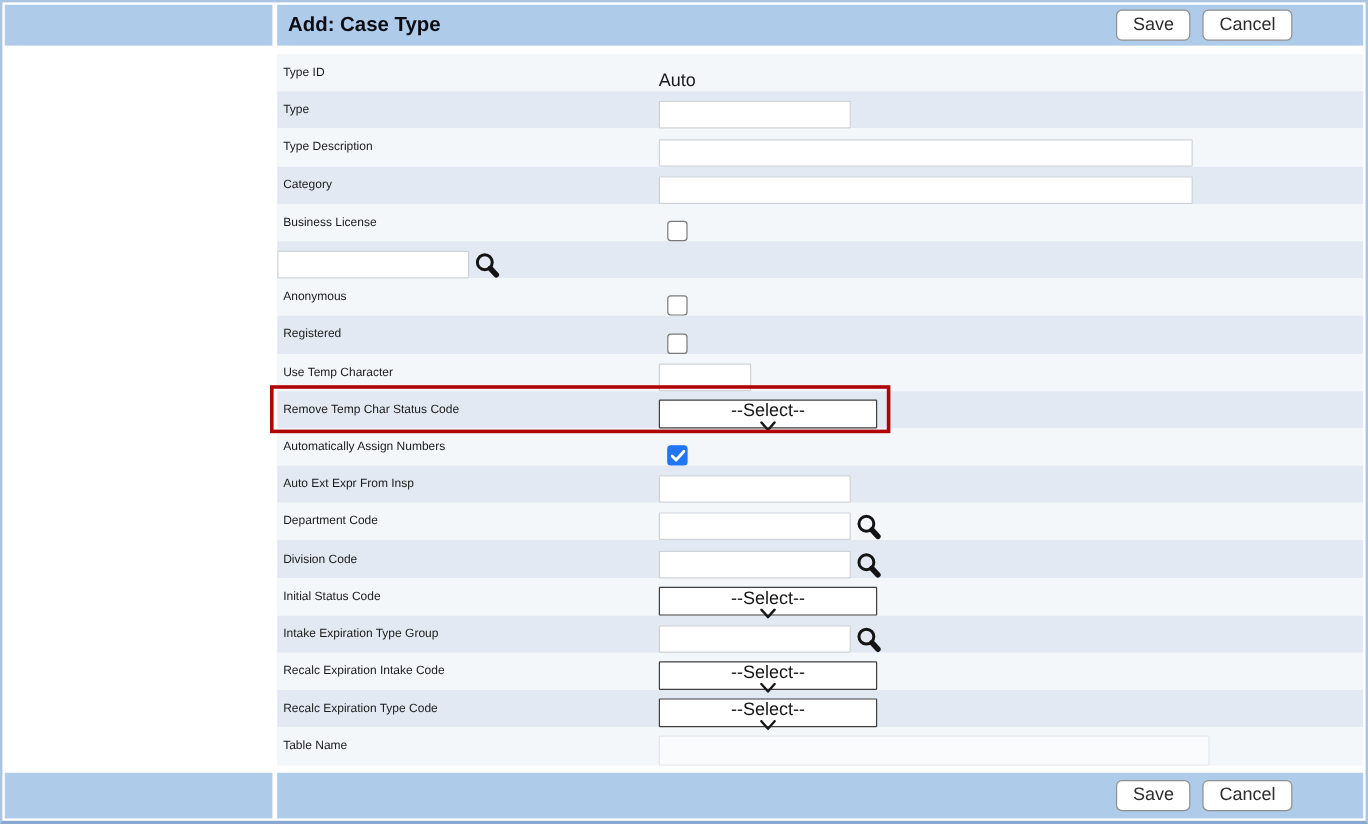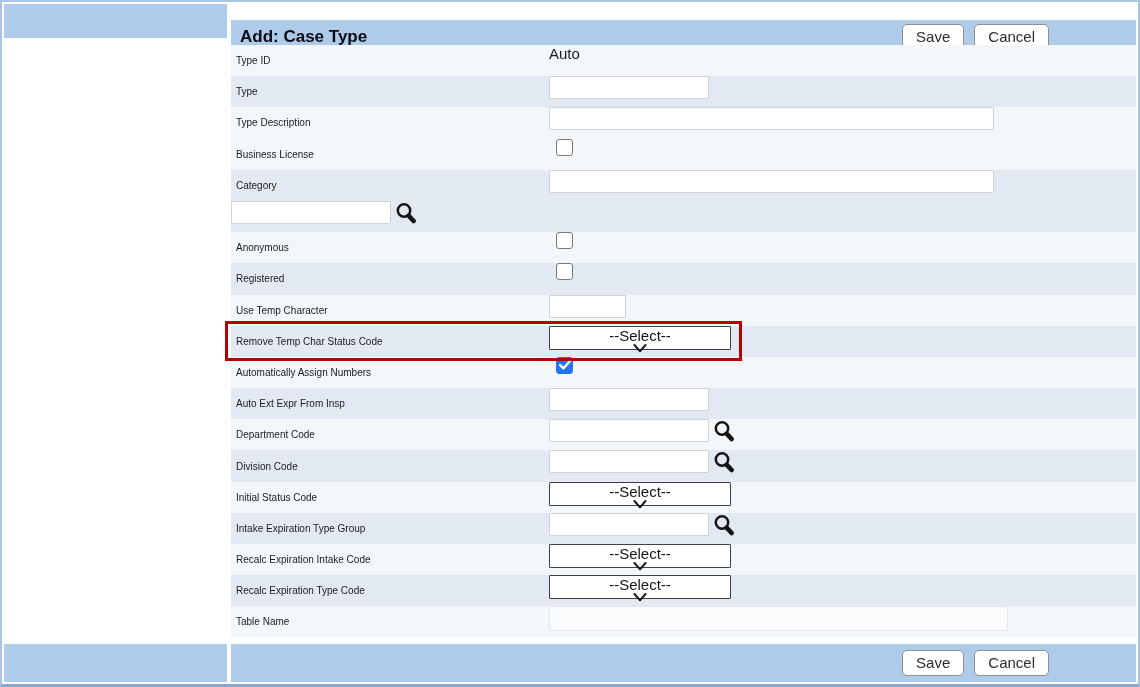--- a/index.html
+++ b/index.html
@@ -14,36 +14,36 @@
   }
   *{box-sizing:border-box;margin:0;padding:0}
   body{font-family:"Liberation Sans",sans-serif;background:#fff;color:var(--text)}
   .page{
     position:relative;width:1140px;height:687px;background:#fff;
     border:2px solid var(--edge);border-bottom:3px solid var(--edge-bottom);
     overflow:hidden;
   }
   .bar{position:absolute;background:var(--blue);display:flex;align-items:center}
   .sidebar-header{left:2px;top:2px;width:223px;height:34px}
-  .main-header{left:229px;top:18px;width:905px;height:34px}
+  .main-header{left:229px;top:2px;width:905px;height:34px}
   .sidebar-footer{left:2px;top:642px;width:223px;height:38px}
   .main-footer{left:229px;top:642px;width:905px;height:38px;justify-content:flex-end}
   .page-title{font-size:17px;font-weight:700;color:#0c0c14;padding-left:9px;flex:1}
-  .btn-group{display:flex;gap:10px;padding-right:87px}
+  .btn-group{display:flex;gap:10px;padding-right:59px}
   .btn{
     font-family:"Liberation Sans",sans-serif;font-size:15px;color:#2d2d2d;
     background:#fff;border:1px solid #8f8f8f;border-radius:5px;
     height:26px;padding:0 13px;cursor:pointer;line-height:24px;
   }
   .rows{position:absolute;left:229px;top:43px;width:905px}
   .row{display:flex;align-items:center;height:31.2px;width:905px}
   .row.light{background:var(--row-light)}
   .row.dark{background:var(--row-dark)}
   .lbl{width:318px;flex:0 0 318px;padding-left:5px;font-size:10px;color:var(--text)}
-  .fld{display:flex;align-items:flex-start;flex:1;height:100%}
+  .fld{display:flex;align-items:flex-end;flex:1;height:100%}
   .txt{
     height:23px;border:1px solid #cfd3d8;background:#fff;border-radius:1px;
     font-family:"Liberation Sans",sans-serif;font-size:14px;padding:0 4px;outline:none;
   }
   .txt.medium{width:160px}
   .txt.small{width:77px}
   .txt.wide{width:445px}
   .txt.disabled{width:459px;background:#fafbfd;border-color:#e3e6ea;height:25px}
   .lookup-icon{margin-left:4px;display:flex;align-items:center;cursor:pointer}
   .cb{
@@ -89,30 +89,30 @@
         <div class="fld">
           <input type="text" class="txt medium" style="">
         </div>
       </div>
       <div class="row light">
         <div class="lbl">Type Description</div>
         <div class="fld">
           <input type="text" class="txt wide" style="">
         </div>
       </div>
+      <div class="row dark">
+        <div class="lbl">Category</div>
+        <div class="fld">
+          <input type="text" class="txt wide" style="">
+        </div>
+      </div>
       <div class="row light">
         <div class="lbl">Business License</div>
         <div class="fld">
           <div class="cb"></div>
-        </div>
-      </div>
-      <div class="row dark">
-        <div class="lbl">Category</div>
-        <div class="fld">
-          <input type="text" class="txt wide" style="">
         </div>
       </div>
       <div class="row dark">
         <div class="fld">
           <input type="text" class="txt medium" style="">
           <span class="lookup-icon">
             <svg width="22" height="23" viewBox="0 0 22 23">
               <circle cx="9" cy="9.5" r="6.2" fill="none" stroke="#141414" stroke-width="2.5"></circle>
               <line x1="13.6" y1="14.6" x2="18.6" y2="20" stroke="#141414" stroke-width="4.6" stroke-linecap="round"></line>
             </svg>

